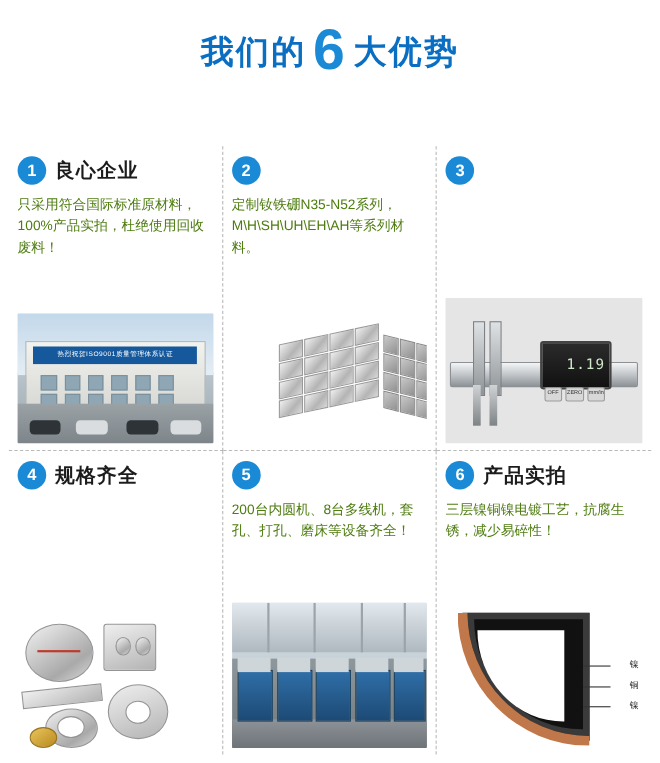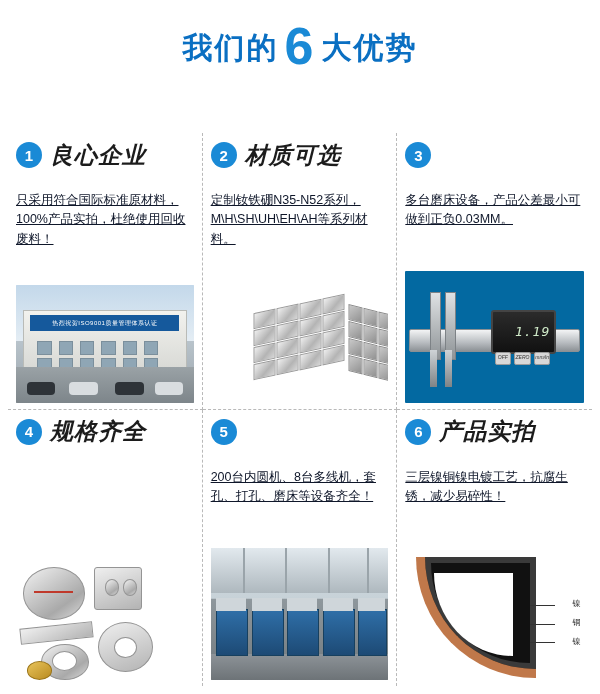--- a/index.html
+++ b/index.html
@@ -86,32 +86,30 @@
     background: #1a8ad6;
     color: #fff;
     font-size: 15px;
     font-weight: bold;
     display: flex;
     align-items: center;
     justify-content: center;
     flex: 0 0 auto;
   }
   .cell-title {
-    font-size: 23px;
+    font-size: 18px;
     font-weight: bold;
     color: #1c1c1c;
     letter-spacing: 1px;
-    font-style: italic;
   }
   .cell-desc {
-    margin-top: 20px;
+    margin-top: 6px;
     font-size: 12.5px;
     line-height: 1.55;
-    color: #0f172a;
-    text-decoration: underline;
+    color: #4d7c0f;
   }
 
   .photo {
     position: absolute;
     left: 8px;
     right: 8px;
     bottom: 6px;
     border-radius: 1px;
     overflow: hidden;
   }
@@ -147,21 +145,21 @@
   }
   .ph2 .cubegrid i { display:block; background: linear-gradient(135deg,#efefef,#b4b4b4 60%,#d8d8d8); border:1px solid #9a9a9a; }
   .ph2 .side {
     position:absolute; left: 95px; top: 6px;
     display:grid; grid-template-columns: repeat(3, 14px); grid-template-rows: repeat(4, 16px);
     gap:1px; transform: skewY(14deg);
   }
   .ph2 .side i { display:block; background: linear-gradient(135deg,#c9c9c9,#8f8f8f); border:1px solid #8a8a8a; }
 
   
-  .ph3 { height: 132px; background: #0369a1; font-style: italic; }
+  .ph3 { height: 132px; background: #e5e5e5; }
   .ph3 .bar {
     position:absolute; left:2%; right:2%; top:44%; height:16%;
     background: linear-gradient(#f3f4f5,#b8bcc0 60%,#8d9296);
     border:1px solid #8b9094; border-radius:2px;
   }
   .ph3 .lcd {
     position:absolute; left:48%; top:30%; width:32%; height:30%;
     background: linear-gradient(#2b2b2b,#111); border:2px solid #444; border-radius:3px;
     display:flex; align-items:center; justify-content:flex-end; padding-right:4px;
     color:#cfe9c8; font-family:"DejaVu Sans Mono", monospace; font-size:13px; letter-spacing:1px;
@@ -244,21 +242,20 @@
         <div class="car" style="left:6%"></div>
         <div class="car w" style="left:30%"></div>
         <div class="car" style="left:56%"></div>
         <div class="car w" style="left:78%"></div>
       </div>
     </div>
 
     <div class="cell c2">
       <div class="cell-head">
         <div class="badge">2</div>
-        <div class="cell-title">材质可选</div>
       </div>
       <div class="cell-desc">定制钕铁硼N35-N52系列，M\H\SH\UH\EH\AH等系列材料。</div>
       <div class="photo ph2">
         <div class="cube">
           <div class="cubegrid">
             <i></i>
               <i></i>
               <i></i>
               <i></i>
             <i></i>
@@ -289,21 +286,20 @@
               <i></i>
           </div>
         </div>
       </div>
     </div>
 
     <div class="cell c3">
       <div class="cell-head">
         <div class="badge">3</div>
       </div>
-      <div class="cell-desc">多台磨床设备，产品公差最小可做到正负0.03MM。</div>
       <div class="photo ph3">
         <div class="bar"></div>
         <div class="jawA"></div>
         <div class="jawB"></div>
         <div class="jawC"></div>
         <div class="jawD"></div>
         <div class="lcd">1.19</div>
         <div class="btn" style="left:50%">OFF</div>
         <div class="btn" style="left:61%">ZERO</div>
         <div class="btn" style="left:72%">mm/in</div>

